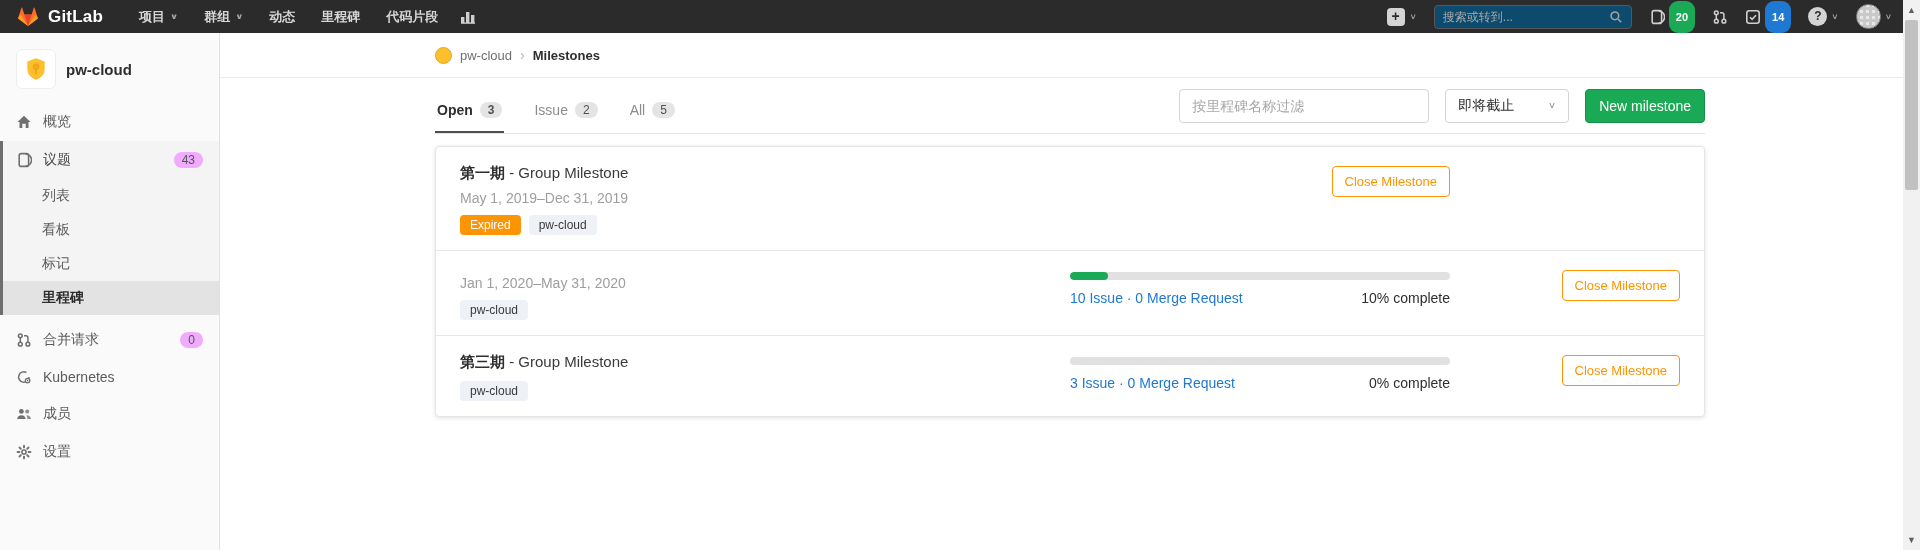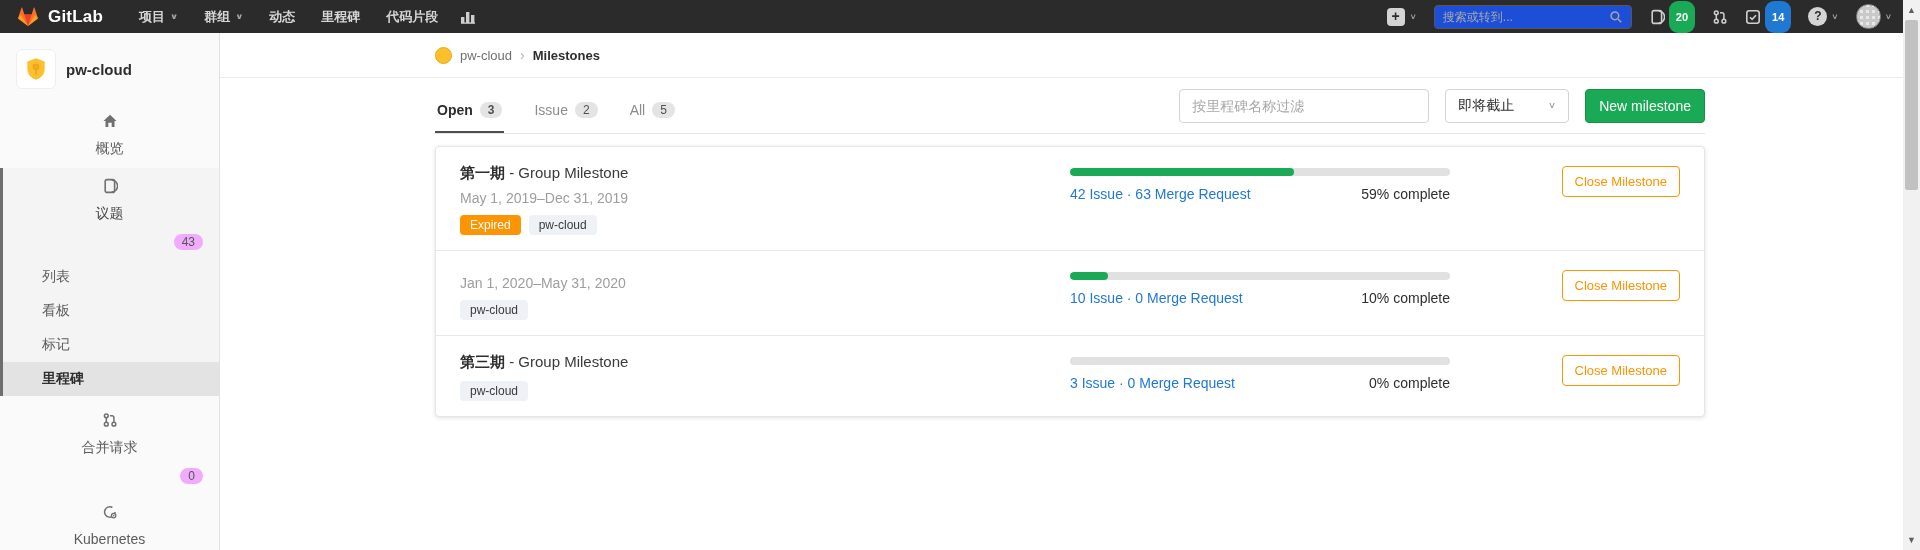--- a/index.html
+++ b/index.html
@@ -13,21 +13,21 @@
   .brand svg { width:24px; height:24px; }
   .brand-name { color:#fff; font-size:17px; font-weight:bold; letter-spacing:.2px; }
   .nav-menu { display:flex; align-items:center; gap:26px; }
   .nav-item { color:#d6d6d6; font-size:13px; font-weight:600; display:flex; align-items:center; gap:5px; cursor:pointer; }
   .caret { font-size:10px; color:#a5a5a5; transform:scaleY(.8); }
   .nav-chart { margin-left:22px; display:flex; align-items:center; cursor:pointer; }
   .nav-right { margin-left:auto; display:flex; align-items:center; gap:17px; }
   .plus-wrap { display:flex; align-items:center; gap:5px; cursor:pointer; }
   .plus-box { width:18px; height:18px; border-radius:4px; background:#d4d4d4; color:#2b2b2b;
     font-weight:bold; font-size:14px; line-height:17px; text-align:center; }
-  .searchbox { width:198px; height:24px; background:#1d4ed8; border:1px solid #575757; border-radius:4px;
+  .searchbox { width:198px; height:24px; background:#0c4a6e; border:1px solid #575757; border-radius:4px;
     display:flex; align-items:center; padding:0 8px; gap:6px; }
   .searchbox input { flex:1; background:transparent; border:none; outline:none; color:#cfcfcf; font-size:12px; }
   .searchbox input::placeholder { color:#a9a9a9; }
   .icon-btn { position:relative; display:flex; align-items:center; gap:4px; cursor:pointer; }
   .count-badge { font-size:11px; font-weight:bold; color:#fff; border-radius:9px; padding:10px 7px; }
   .count-green { background:#1aaa55; }
   .count-blue { background:#1f78d1; }
   .help-circle { width:19px; height:19px; border-radius:50%; background:#d4d4d4; color:#2b2b2b;
     font-weight:bold; font-size:12px; text-align:center; line-height:19px; }
   .avatar { width:25px; height:25px; border-radius:50%; border:1px solid #888;
@@ -37,21 +37,21 @@
   
   .shell { display:flex; height:517px; }
 
   
   .sidebar { width:220px; background:#fafafa; border-right:1px solid #e1e1e1; flex:none; padding-top:10px; }
   .proj { display:flex; align-items:center; gap:10px; padding:6px 16px 14px; cursor:pointer; }
   .proj-avatar { width:40px; height:40px; border-radius:6px; background:#fff; border:1px solid #eee;
     display:flex; align-items:center; justify-content:center; }
   .proj-name { font-size:15px; font-weight:bold; color:#2e2e2e; }
   .side-item { display:flex; align-items:center; gap:11px; padding:10px 16px; font-size:14px;
-    color:#5c5c5c; cursor:pointer;flex-direction:column; }
+    color:#5c5c5c; cursor:pointer; }
   .side-item svg, .side-item .txticon { flex:none; }
   .pill { margin-left:auto; background:#f0abfc; color:#555; font-size:12px; border-radius:10px; padding:1px 8px; }
   .section-active { background:#f4f4f4; border-left:3px solid #6e6e6e; }
   .section-active .side-item { padding-left:13px; }
   .sub-item { display:block; padding:8px 16px 8px 42px; font-size:14px; color:#5c5c5c; cursor:pointer; }
   .section-active .sub-item { padding-left:39px; }
   .sub-item.active { background:#e3e3e3; color:#2e2e2e; font-weight:bold; }
   .side-item.strong { color:#454545; }
 
   
@@ -329,29 +329,20 @@
             <div class="m-title">
               <span class="m-name">第一期</span>
               <span class="m-suffix">- Group Milestone</span>
             </div>
             <div class="m-dates">May 1, 2019–Dec 31, 2019</div>
             <div class="m-badges">
               <span class="badge badge-expired">Expired</span>
               <span class="badge badge-proj">pw-cloud</span>
             </div>
           </div>
-          <div class="m-mid">
-            <div class="progress">
-              <div class="progress-fill" style="width: 59%;"></div>
-            </div>
-            <div class="m-stats">
-              <span class="m-links">42 Issue · 63 Merge Request</span>
-              <span class="m-pct">59% complete</span>
-            </div>
-          </div>
           <div class="m-actions">
             <button class="btn-close">Close Milestone</button>
           </div>
         </div>
 
         <div class="m-row">
           <div>
             <div class="m-dates">Jan 1, 2020–May 31, 2020</div>
             <div class="m-badges">
 

